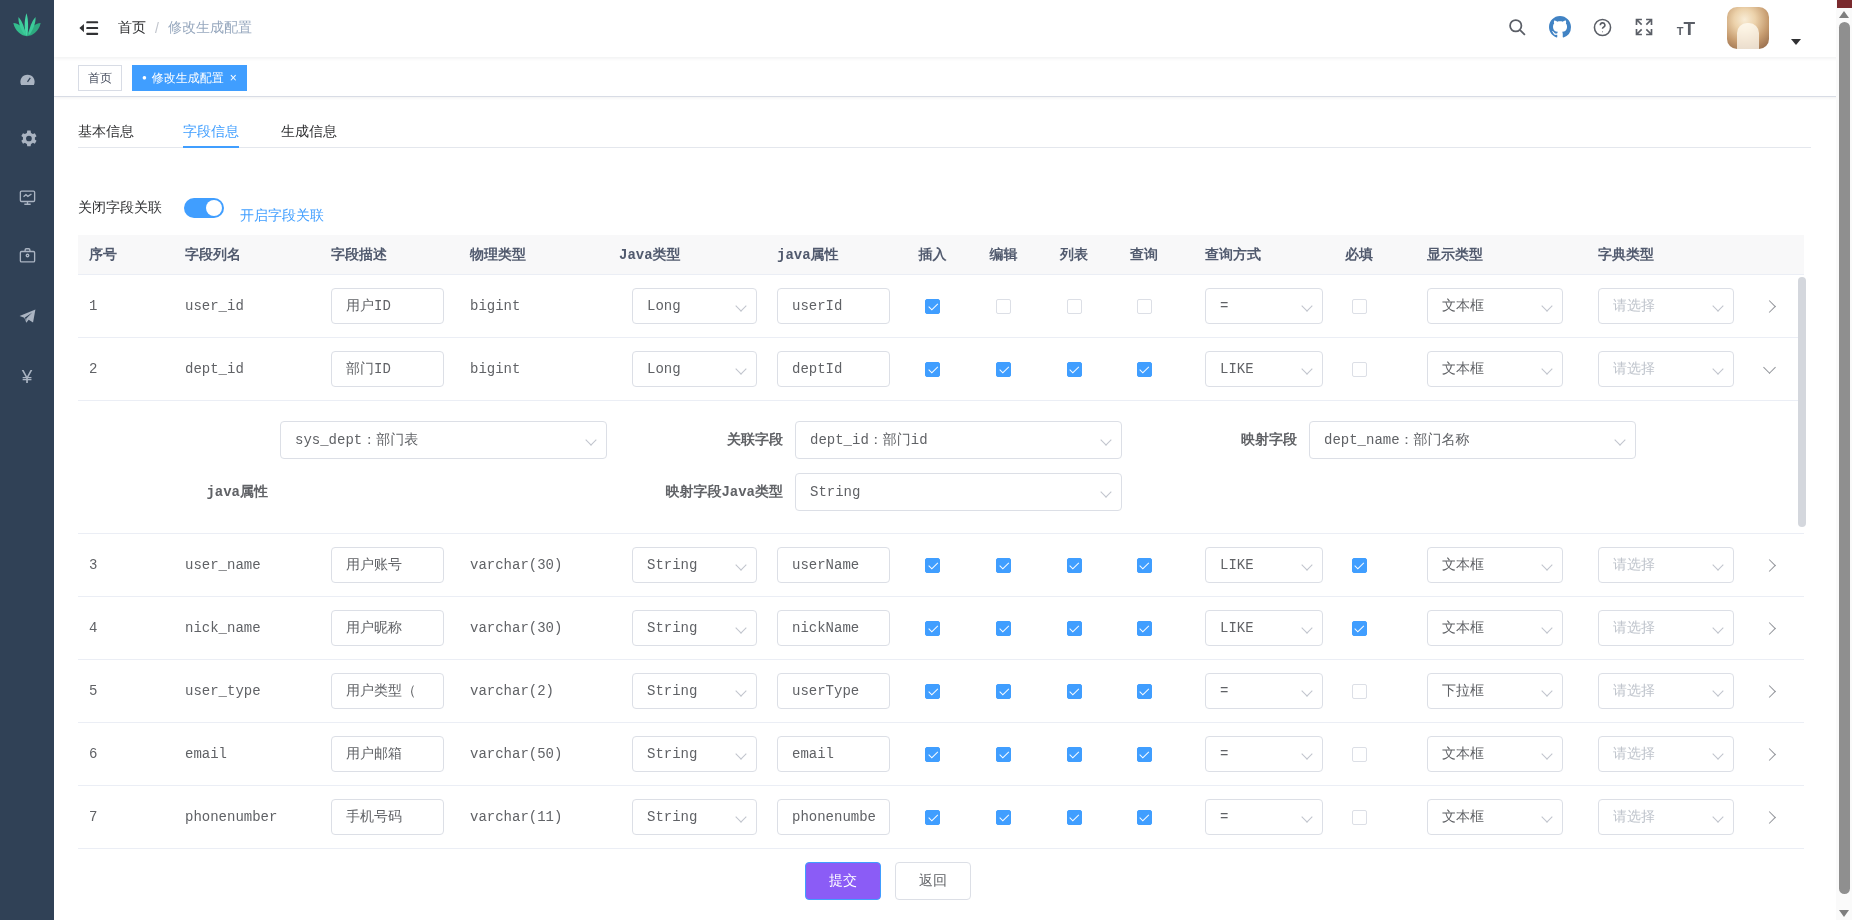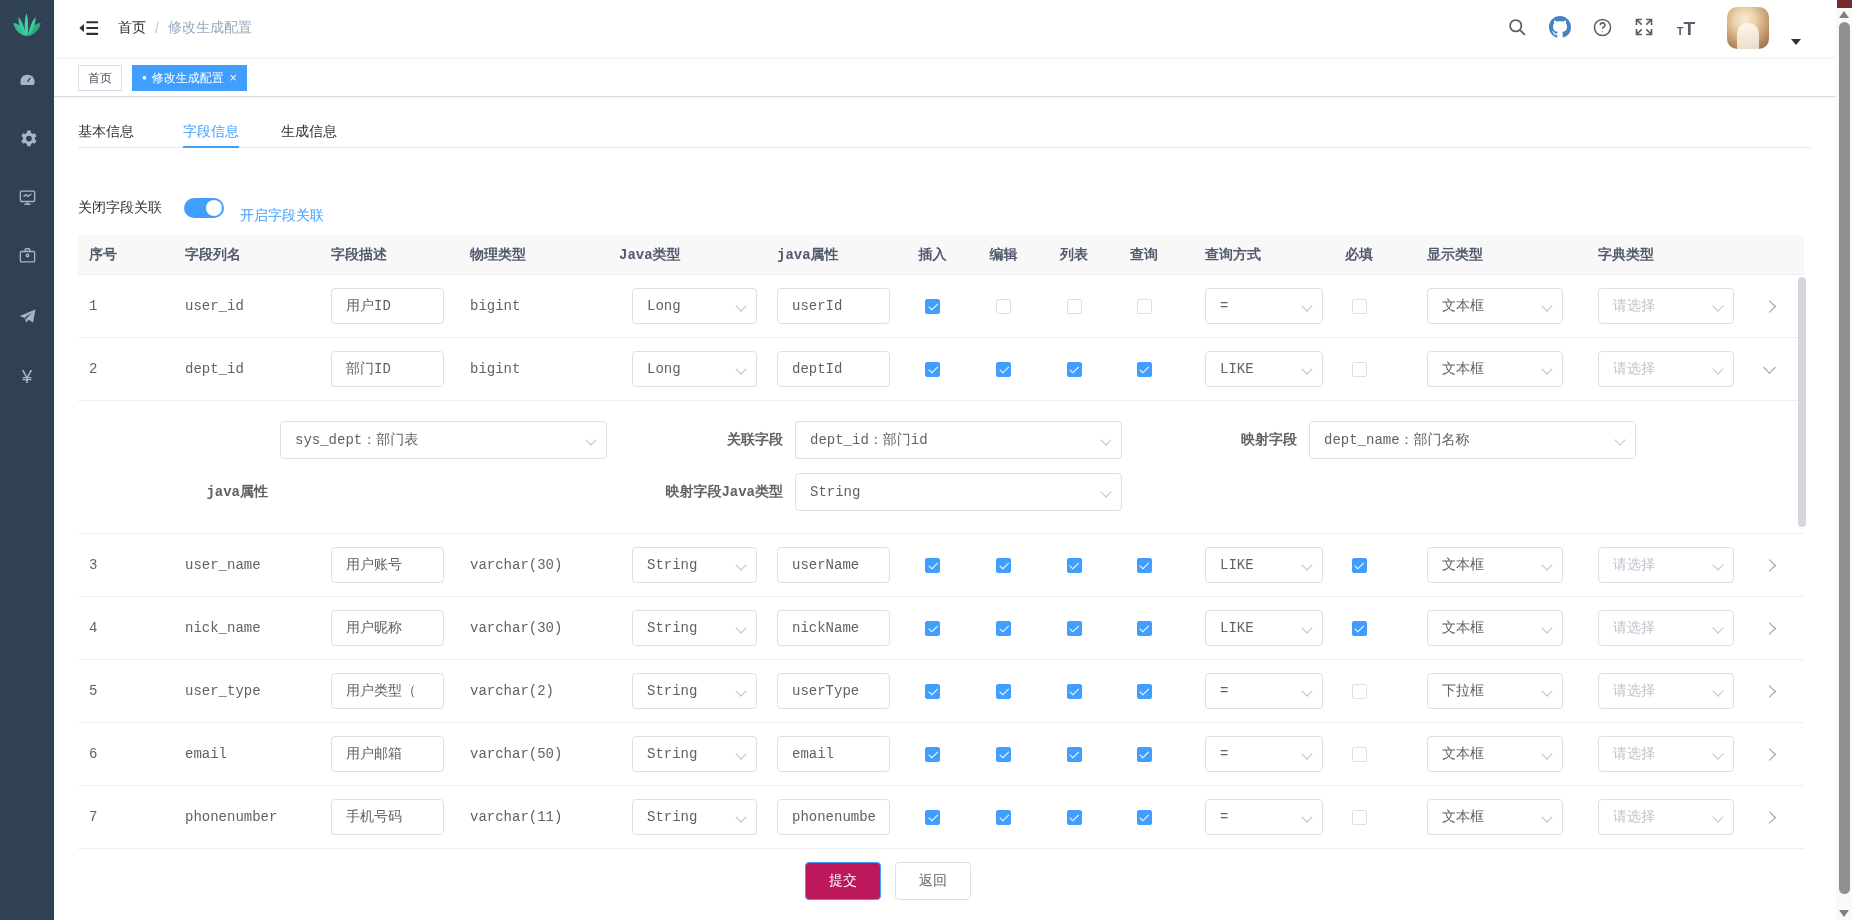--- a/index.html
+++ b/index.html
@@ -84,21 +84,21 @@
   .rowA { top:20px; } .rowB { top:72px; }
   .colL { left:202px; } .colM { left:717px; } .colR { left:1231px; }
   .labL { left:0; } .labM { left:515px; } .labR { left:1029px;text-align:right; }
 
   
   #inner-scroll { position:absolute; right:-2px; top:42px; width:8px; height:250px; border-radius:4px; background:#d4d7dd; cursor:pointer; }
 
   
   #footer { position:absolute; left:78px; top:862px; width:1620px; display:flex; justify-content:center; gap:14px; }
   .btn { height:38px; border-radius:4px; font-size:14px; display:inline-flex; align-items:center; justify-content:center; padding:0 23px; cursor:pointer; border:1px solid #dcdfe6; background:#fff; color:#606266; font-family:inherit; }
-  .btn-primary { background:#be185d; border-color:#409eff; color:#fff; }
+  .btn-primary { background:#8b5cf6; border-color:#409eff; color:#fff; }
 
   
   #scrollbar { position:absolute; right:0; top:0; width:16px; height:920px; background:#fafafa; z-index:10; }
   #scroll-red { position:absolute; right:0; top:0; width:15px; height:8px; background:#7a2a2e; }
   .sb-arrow { position:absolute; left:3px; width:0; height:0; border-left:5px solid transparent; border-right:5px solid transparent; }
   .sb-up { top:11px; border-bottom:7px solid #7e7e7e; }
   .sb-down { bottom:3px; border-top:7px solid #7e7e7e; }
   #sb-thumb { position:absolute; left:2.5px; top:22px; width:11px; height:872px; border-radius:6px; background:#8f8f8f; cursor:pointer; }
 </style>
 </head>

